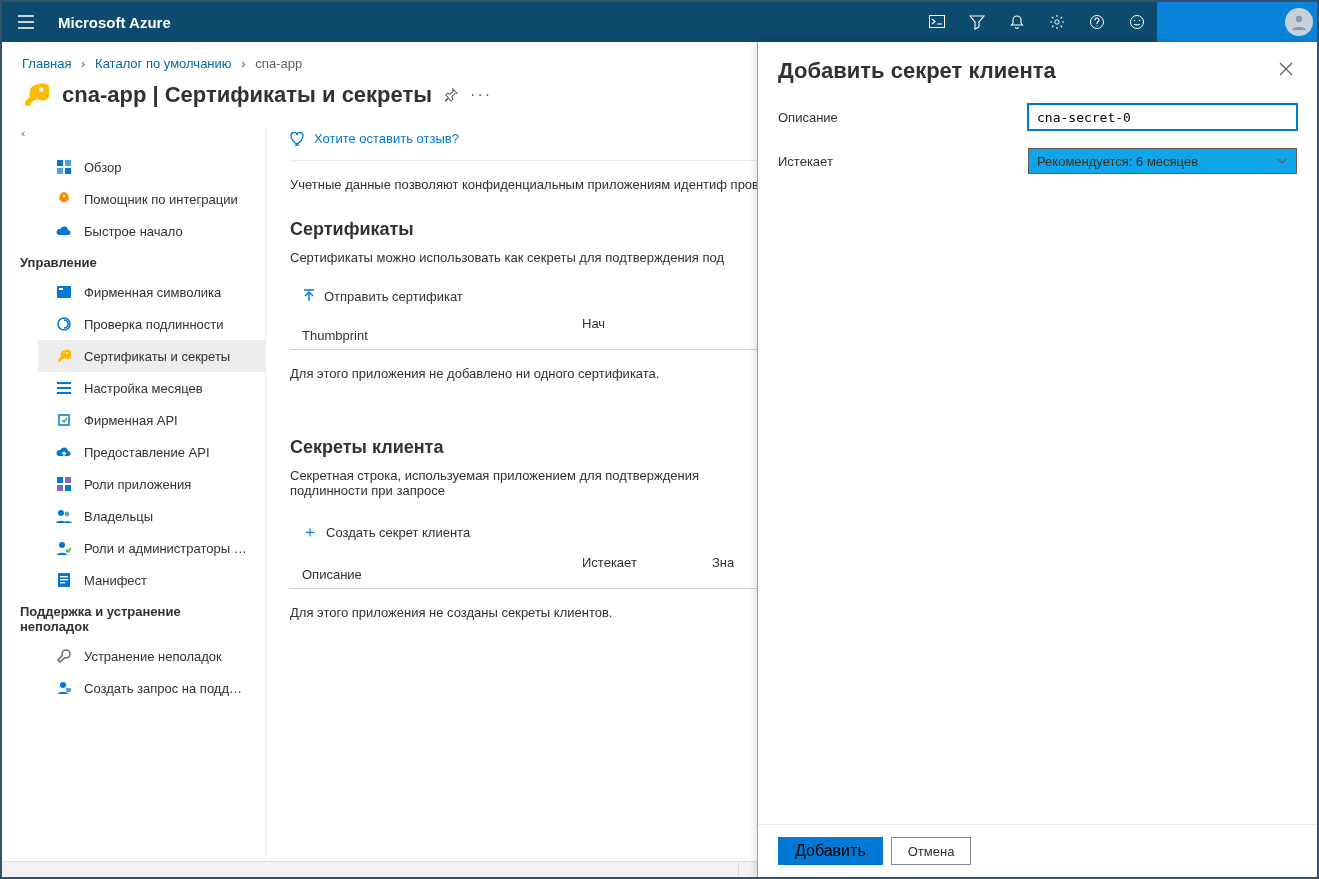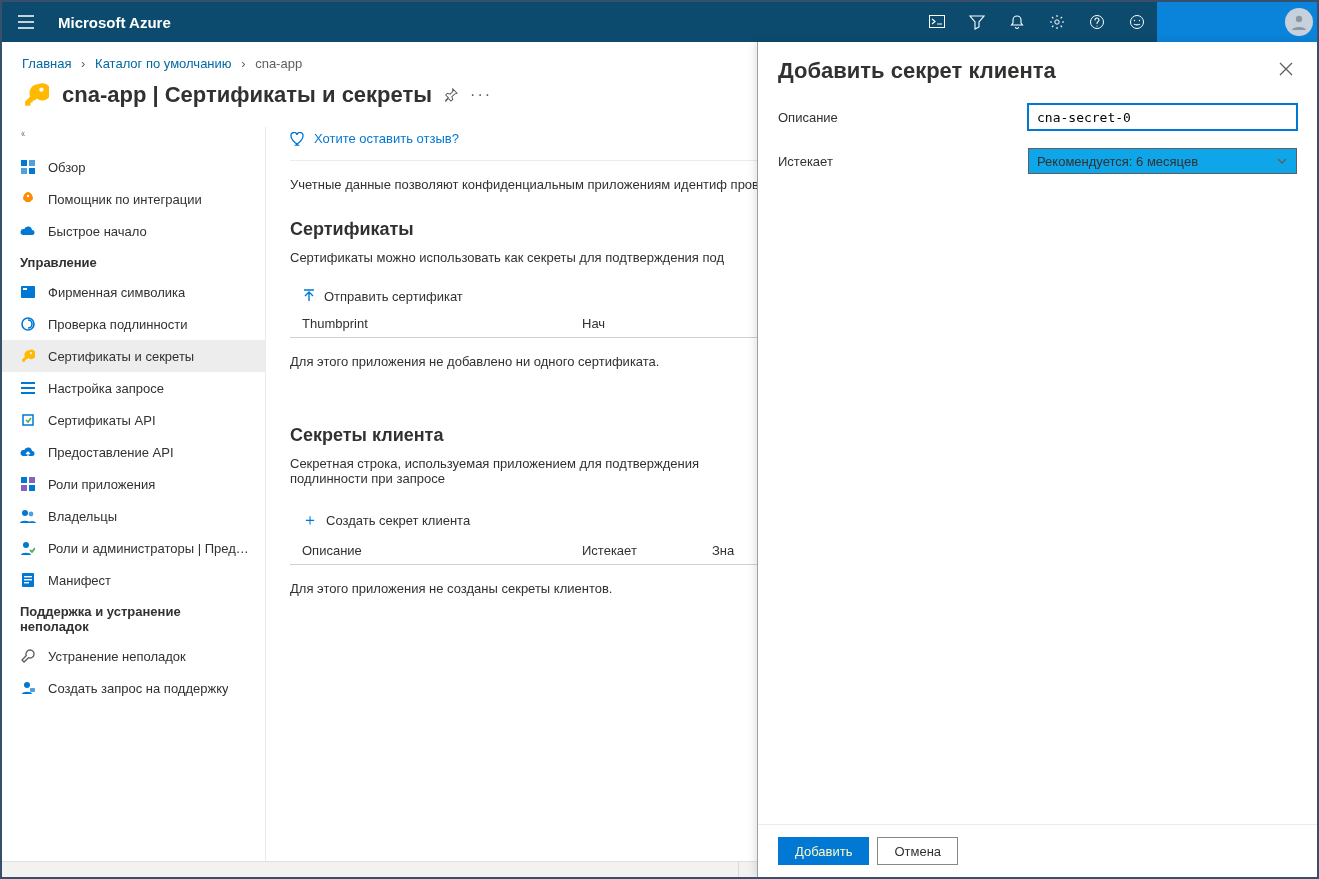--- a/index.html
+++ b/index.html
@@ -37,51 +37,51 @@
 .left-col { width: 263px; border-right: none; padding-left: 0; }
 .mid-col { flex: 1; padding: 0 24px 24px 24px; overflow: auto; border-left: 1px solid #edebe9; margin-left:0;}
 
 
 .side-search { padding: 0 16px 12px 18px; display:flex; align-items:center; gap:8px;}
 .side-search-box { flex:1; height:26px; border:1px solid #8a8886; border-radius:2px; display:flex; align-items:center; padding:0 6px; }
 .side-search-box input { flex:1; border:none; outline:none; font-size:12px; }
 .collapse-sidebar { color:#605e5c; cursor:pointer; font-size:11px; transform: scaleX(0.6); }
 
 .side-section { font-size:13px; font-weight:600; padding: 8px 18px 6px 18px; color:#323130; }
-.side-item { height:32px; display:flex; align-items:center; padding:0 16px 0 18px; gap:12px; cursor:pointer; font-size:13px; color:#323130; }
+.side-item { height:32px; display:flex; align-items:center; padding:0 16px 0 18px; gap:12px; cursor:pointer; font-size:13px; color:#323130;margin-left:36px; }
 .side-item.active { background:#ededed; }
 .side-item .icn { width:16px; height:16px; display:flex; align-items:center; justify-content:center; flex-shrink:0; }
 .side-item .label { white-space:nowrap; overflow:hidden; text-overflow:ellipsis; }
 
 
 .feedback-row { display:flex; align-items:center; gap:8px; color:#0078d4; border-bottom:1px solid #edebe9; padding: 4px 0 14px 0; margin-bottom:14px;}
 .feedback-row .heart { color:#0078d4; }
 .body-text { font-size:13px; color:#323130; line-height:1.5; margin-bottom:24px; }
 h2.section { font-size:18px; font-weight:600; margin: 18px 0 10px 0; }
 .subtext { font-size:13px; margin-bottom:18px; }
 .action-link { display:flex; align-items:center; gap:8px; color:#323130; font-size:13px; padding:6px 12px; cursor:pointer; }
 .action-link .plus { color:#0078d4; font-weight:400; font-size:16px;}
 .table-head { display:flex; border-bottom:1px solid #d2d0ce; padding: 6px 12px; font-weight:400; font-size:13px;}
-.table-head .col1 { flex:0 0 280px; }
+.table-head .col1 { flex:0 0 280px;margin-top:12px; }
 .table-head .col2 { flex:0 0 130px; }
 .empty-msg { padding:16px 0; font-size:13px; color:#323130; }
 
 
 .panel { position:absolute; top:0; right:0; width:560px; height:100%; background:#fff; border-left:1px solid #a19f9d; box-shadow:-2px 0 8px rgba(0,0,0,0.12); display:flex; flex-direction:column; }
 .panel-header { padding:16px 20px 20px 20px; display:flex; align-items:flex-start; justify-content:space-between; }
 .panel-header h2 { font-size:22px; font-weight:600; }
 .panel-close { font-size:16px; color:#605e5c; cursor:pointer; background:none; border:none; padding:4px;}
 .panel-body { padding: 0 20px; flex:1; }
 .form-row { display:flex; align-items:center; margin-bottom:18px; }
 .form-row label { flex:0 0 250px; font-size:13px; }
 .form-row .field { flex:1; }
 .text-input { width:100%; height:26px; border:1px solid #0078d4; outline:1px solid #0078d4; padding:0 8px; font-size:13px; font-family:Consolas, monospace; }
 .select { width:100%; height:26px; border:1px solid #605e5c; padding:0 8px; font-size:13px; background:#0ea5e9; display:flex; align-items:center; justify-content:space-between; cursor:pointer;}
 .panel-footer { padding:12px 20px; border-top:1px solid #edebe9; display:flex; gap:8px; }
-.btn-primary { background:#0078d4; color:#fef9c3; border:1px solid #0078d4; height:28px; padding:0 16px; font-size:13px; cursor:pointer;}
+.btn-primary { background:#0078d4; color:#000000; border:1px solid #0078d4; height:28px; padding:0 16px; font-size:16px; cursor:pointer;}
 .btn-default { background:#fff; color:#323130; border:1px solid #8a8886; height:28px; padding:0 16px; font-size:13px; cursor:pointer;}
 
 
 .hscroll { position:absolute; bottom:0; left:0; right:560px; height:16px; background:#f3f2f1; border-top:1px solid #e1dfdd;}
 .hscroll::after{content:""; display:block; position:absolute; right:0; top:0; bottom:0; width:18px; border-left:1px solid #dadada;}
 svg { display:block; }
 </style>
 </head>
 <body>
 
@@ -233,30 +233,30 @@
           <span class="label">Сертификаты и секреты</span>
         </div>
         <div class="side-item">
           <span class="icn">
               <svg width="14" height="12" viewBox="0 0 14 12">
                 <rect y="0" width="14" height="2" fill="#0078d4"></rect>
                 <rect y="5" width="14" height="2" fill="#0078d4"></rect>
                 <rect y="10" width="14" height="2" fill="#0078d4"></rect>
               </svg>
             </span>
-          <span class="label">Настройка запросе</span>
+          <span class="label">Настройка месяцев</span>
         </div>
         <div class="side-item">
           <span class="icn">
               <svg width="14" height="14" viewBox="0 0 14 14">
                 <rect x="2" y="2" width="10" height="10" fill="none" stroke="#0078d4" stroke-width="1.5"></rect>
                 <path d="M5 7l2 2 3-4" stroke="#4caf50" fill="none" stroke-width="1.6"></path>
               </svg>
             </span>
-          <span class="label">Сертификаты API</span>
+          <span class="label">Фирменная API</span>
         </div>
         <div class="side-item">
           <span class="icn">
               <svg width="16" height="12" viewBox="0 0 16 12">
                 <path fill="#0078d4" d="M12 5a4 4 0 0 0-7.7-1A3 3 0 0 0 3 10h9a2.5 2.5 0 0 0 0-5z"></path>
                 <path d="M8 10V6m-2 2l2-2 2 2" stroke="#fff" fill="none" stroke-width="1.2"></path>
               </svg>
             </span>
           <span class="label">Предоставление API</span>
         </div>

